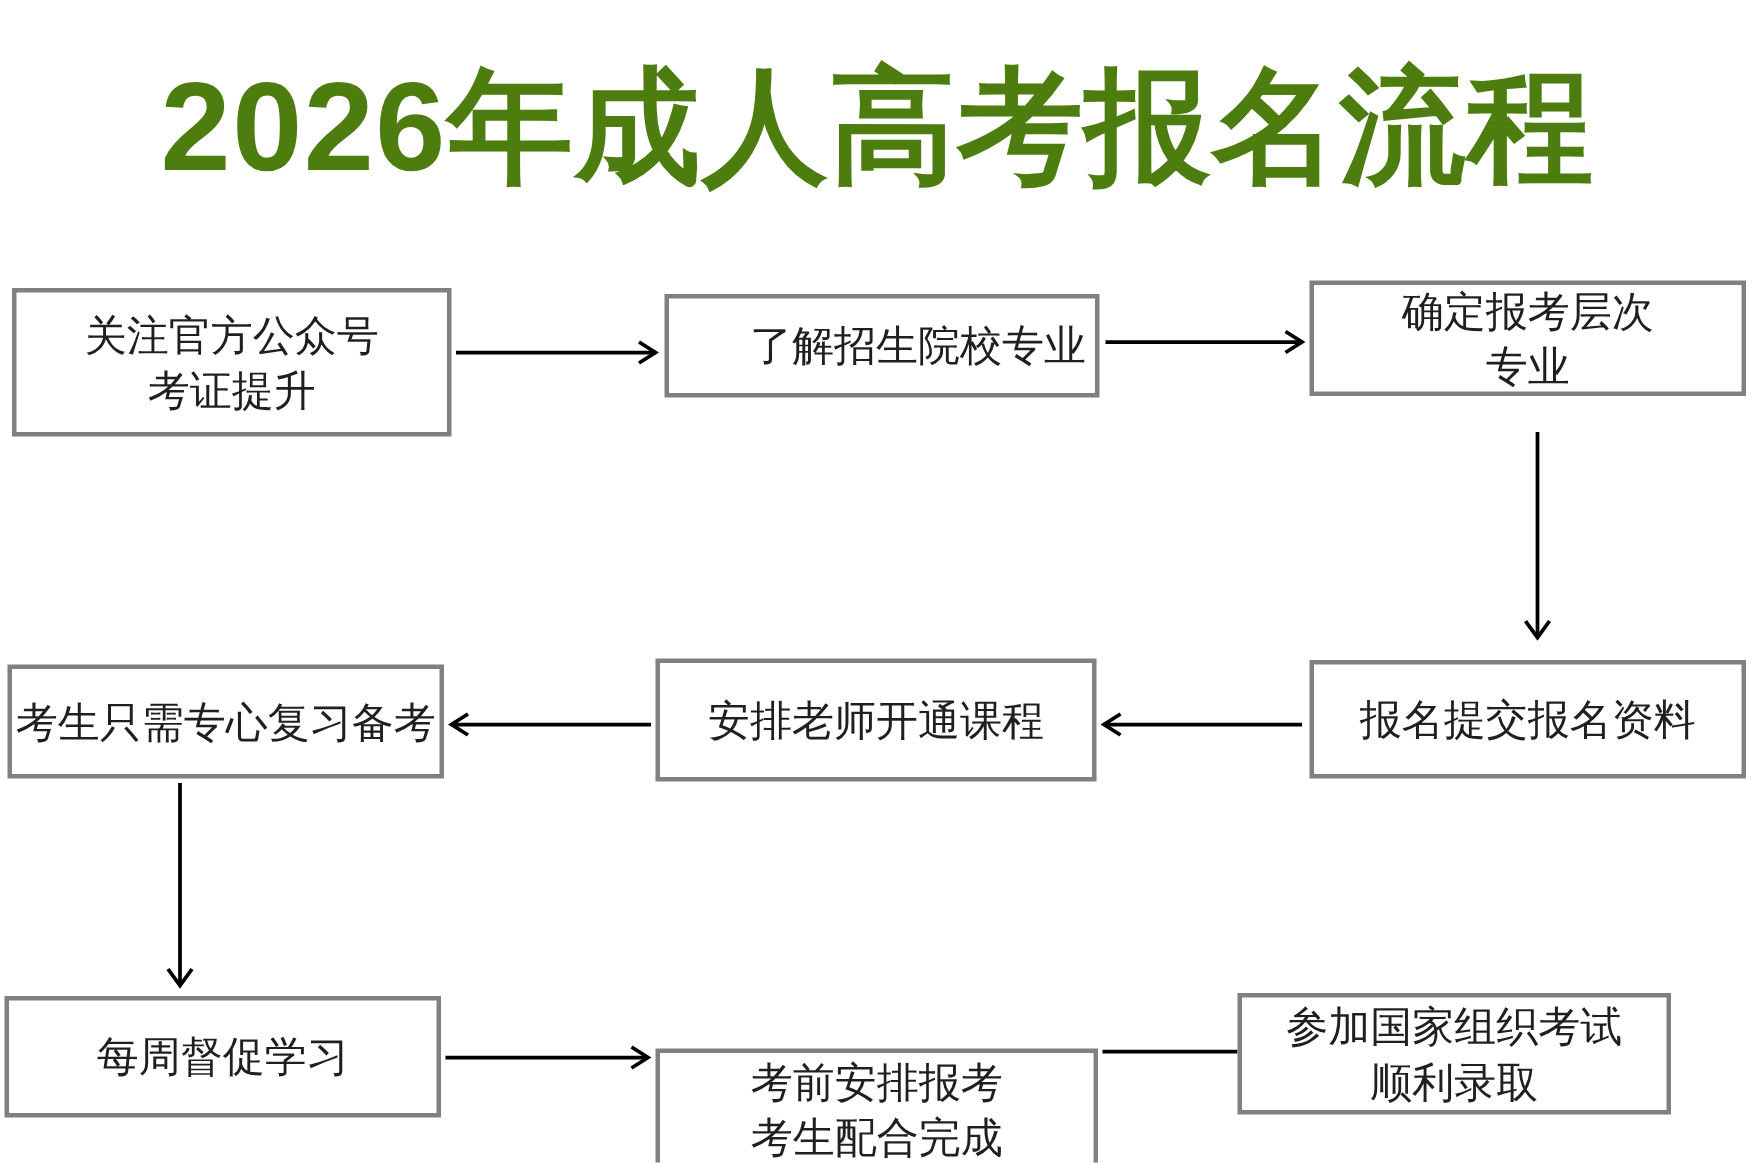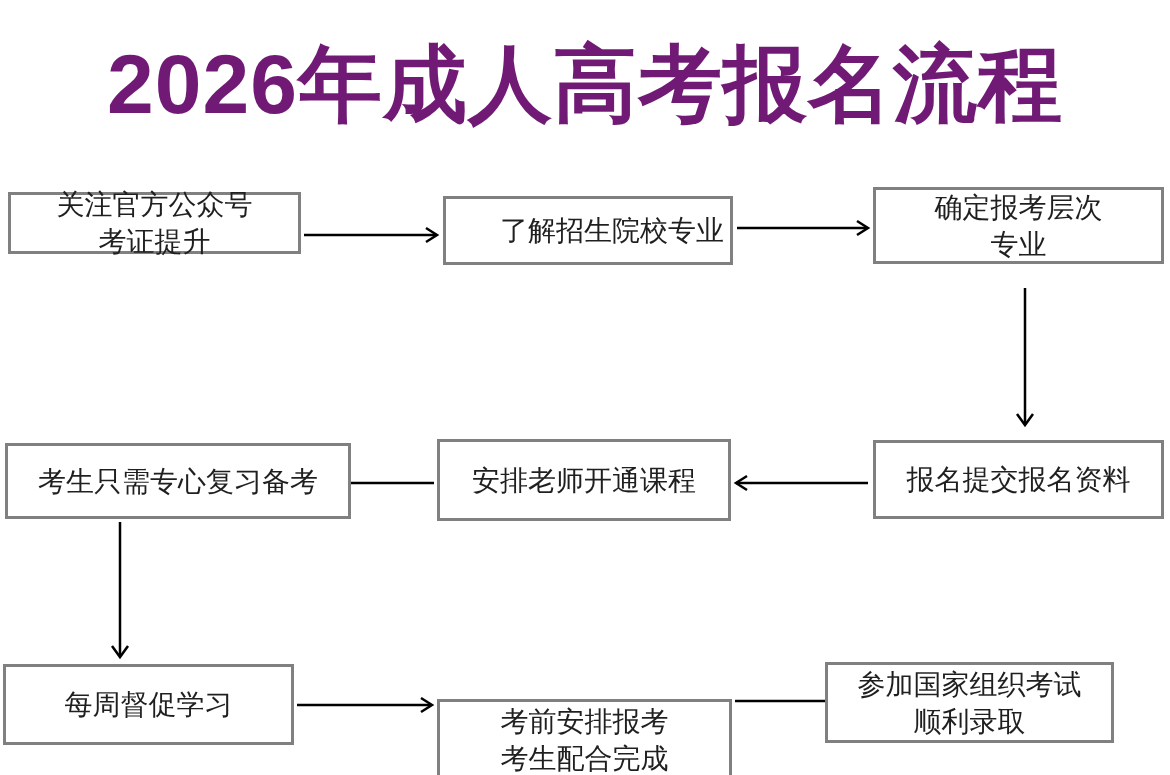--- a/index.html
+++ b/index.html
@@ -16,21 +16,21 @@
   }
   .page-title {
     position: absolute;
     top: 28px;
     left: 0;
     width: 1170px;
     text-align: center;
     font-size: 84px;
     font-weight: bold;
     letter-spacing: 1px;
-    color: #701a75;
+    color: #4d7c0f;
     white-space: nowrap;
   }
   .box {
     position: absolute;
     box-sizing: border-box;
     border: 3px solid #808080;
     background: #ffffff;
     display: flex;
     flex-direction: column;
     justify-content: center;
@@ -52,21 +52,21 @@
     stroke: #000000;
     stroke-width: 2.5;
     fill: none;
   }
 </style>
 </head>
 <body>
 
 <div class="page-title">2026年成人高考报名流程</div>
 
-<div class="box" style="left:8px; top:192px; width:293px; height:62px;">
+<div class="box" style="left:8px; top:192px; width:293px; height:99px;">
   <div class="line">关注官方公众号</div>
   <div class="line">考证提升</div>
 </div>
 
 <svg class="arrow" style="left:303px; top:225px;" width="137" height="20" viewBox="0 0 137 20">
   <line x1="1" y1="10" x2="133" y2="10"></line>
   <polyline points="123,3 134,10 123,17"></polyline>
 </svg>
 
 <div class="box" style="left:443px; top:196px; width:290px; height:69px;padding-left:48px;">
@@ -99,21 +99,21 @@
 
 <div class="box" style="left:437px; top:439px; width:294px; height:82px;">
   <div class="line">安排老师开通课程</div>
 </div>
 
 <svg class="arrow" style="left:298px; top:473px;" width="137" height="20" viewBox="0 0 137 20">
   <line x1="3" y1="10" x2="136" y2="10"></line>
   <polyline points="14,3 3,10 14,17"></polyline>
 </svg>
 
-<div class="box" style="left:5px; top:443px; width:346px; height:76px;">
+<div class="box" style="left:5px; top:443px; width:291px; height:76px;">
   <div class="line">考生只需专心复习备考</div>
 </div>
 
 <svg class="arrow" style="left:108px; top:522px;" width="24" height="138" viewBox="0 0 24 138">
   <line x1="12" y1="0" x2="12" y2="134"></line>
   <polyline points="4,124 12,135 20,124"></polyline>
 </svg>
 
 <div class="box" style="left:3px; top:664px; width:291px; height:81px;">
   <div class="line">每周督促学习</div>

